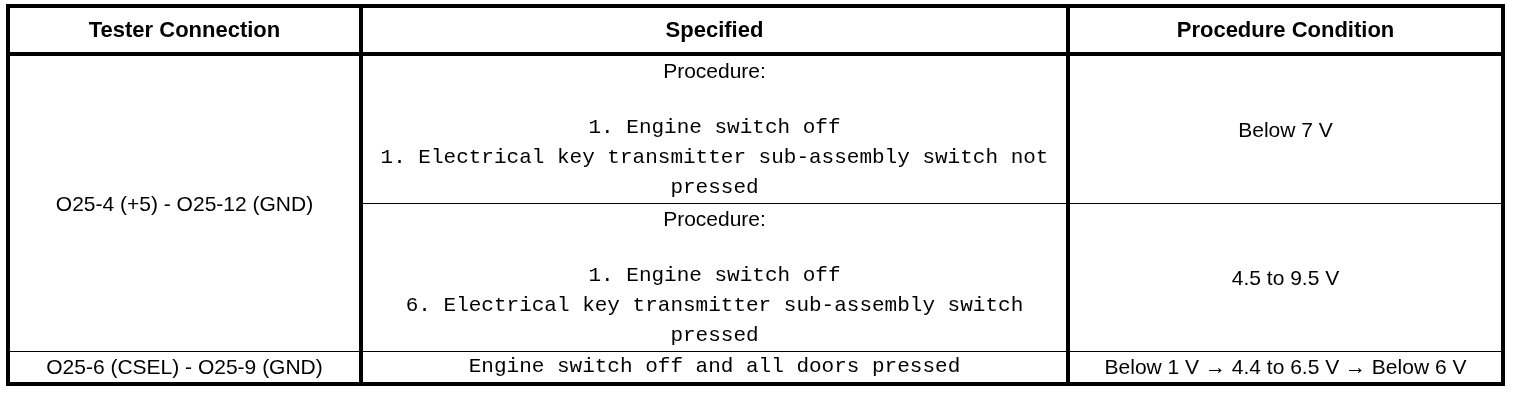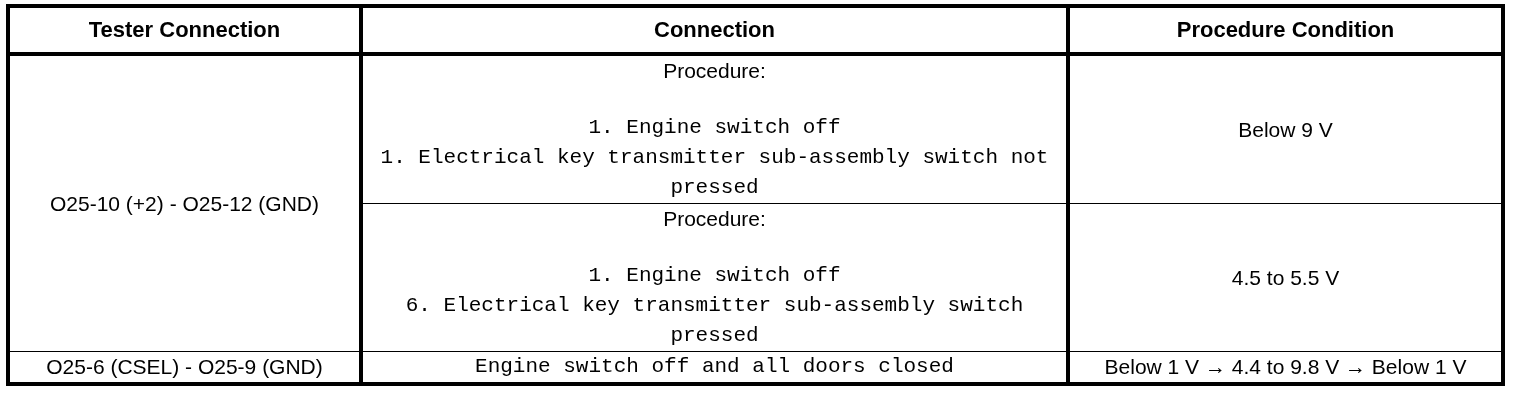--- a/index.html
+++ b/index.html
@@ -104,67 +104,67 @@
   <table class="spec-table">
     <colgroup>
       <col class="col-tester">
       <col class="col-condition">
       <col class="col-spec">
     </colgroup>
 
     <thead>
       <tr>
         <th>Tester Connection</th>
-        <th class="vline-left vline-right">Connection</th>
+        <th class="vline-left vline-right">Specified</th>
         <th>Procedure Condition</th>
       </tr>
     </thead>
 
     <tbody>
 
       <tr>
-        <td class="tester-cell" rowspan="2">O25-10 (+2) - O25-12 (GND)</td>
+        <td class="tester-cell" rowspan="2">O25-4 (+5) - O25-12 (GND)</td>
 
         <td class="cell vline-left vline-right">
           <span class="proc-block">
             <span class="proc-title">Procedure:</span>
             <span class="proc-gap"></span>
             <span class="proc-step">1.  Engine switch off</span>
             <span class="proc-step">1.  Electrical key transmitter sub-assembly switch not pressed</span>
           </span>
         </td>
 
         <td class="cell">
-          <span class="spec-text">Below 9 V</span>
+          <span class="spec-text">Below 7 V</span>
         </td>
       </tr>
 
       <tr>
         <td class="cell vline-left vline-right">
           <span class="proc-block">
             <span class="proc-title">Procedure:</span>
             <span class="proc-gap"></span>
             <span class="proc-step">1.  Engine switch off</span>
             <span class="proc-step">6.  Electrical key transmitter sub-assembly switch pressed</span>
           </span>
         </td>
 
         <td class="cell">
-          <span class="spec-text">4.5 to 5.5 V</span>
+          <span class="spec-text">4.5 to 9.5 V</span>
         </td>
       </tr>
 
       <tr>
         <td class="tester-cell">O25-6 (CSEL) - O25-9 (GND)</td>
 
         <td class="cell vline-left vline-right">
-          <span class="proc-step">Engine switch off and all doors closed</span>
+          <span class="proc-step">Engine switch off and all doors pressed</span>
         </td>
 
         <td class="cell">
-          <span class="spec-text">Below 1 V → 4.4 to 9.8 V → Below 1 V</span>
+          <span class="spec-text">Below 1 V → 4.4 to 6.5 V → Below 6 V</span>
         </td>
       </tr>
 
     </tbody>
   </table>
 
 </div>
 
 </body></html>

